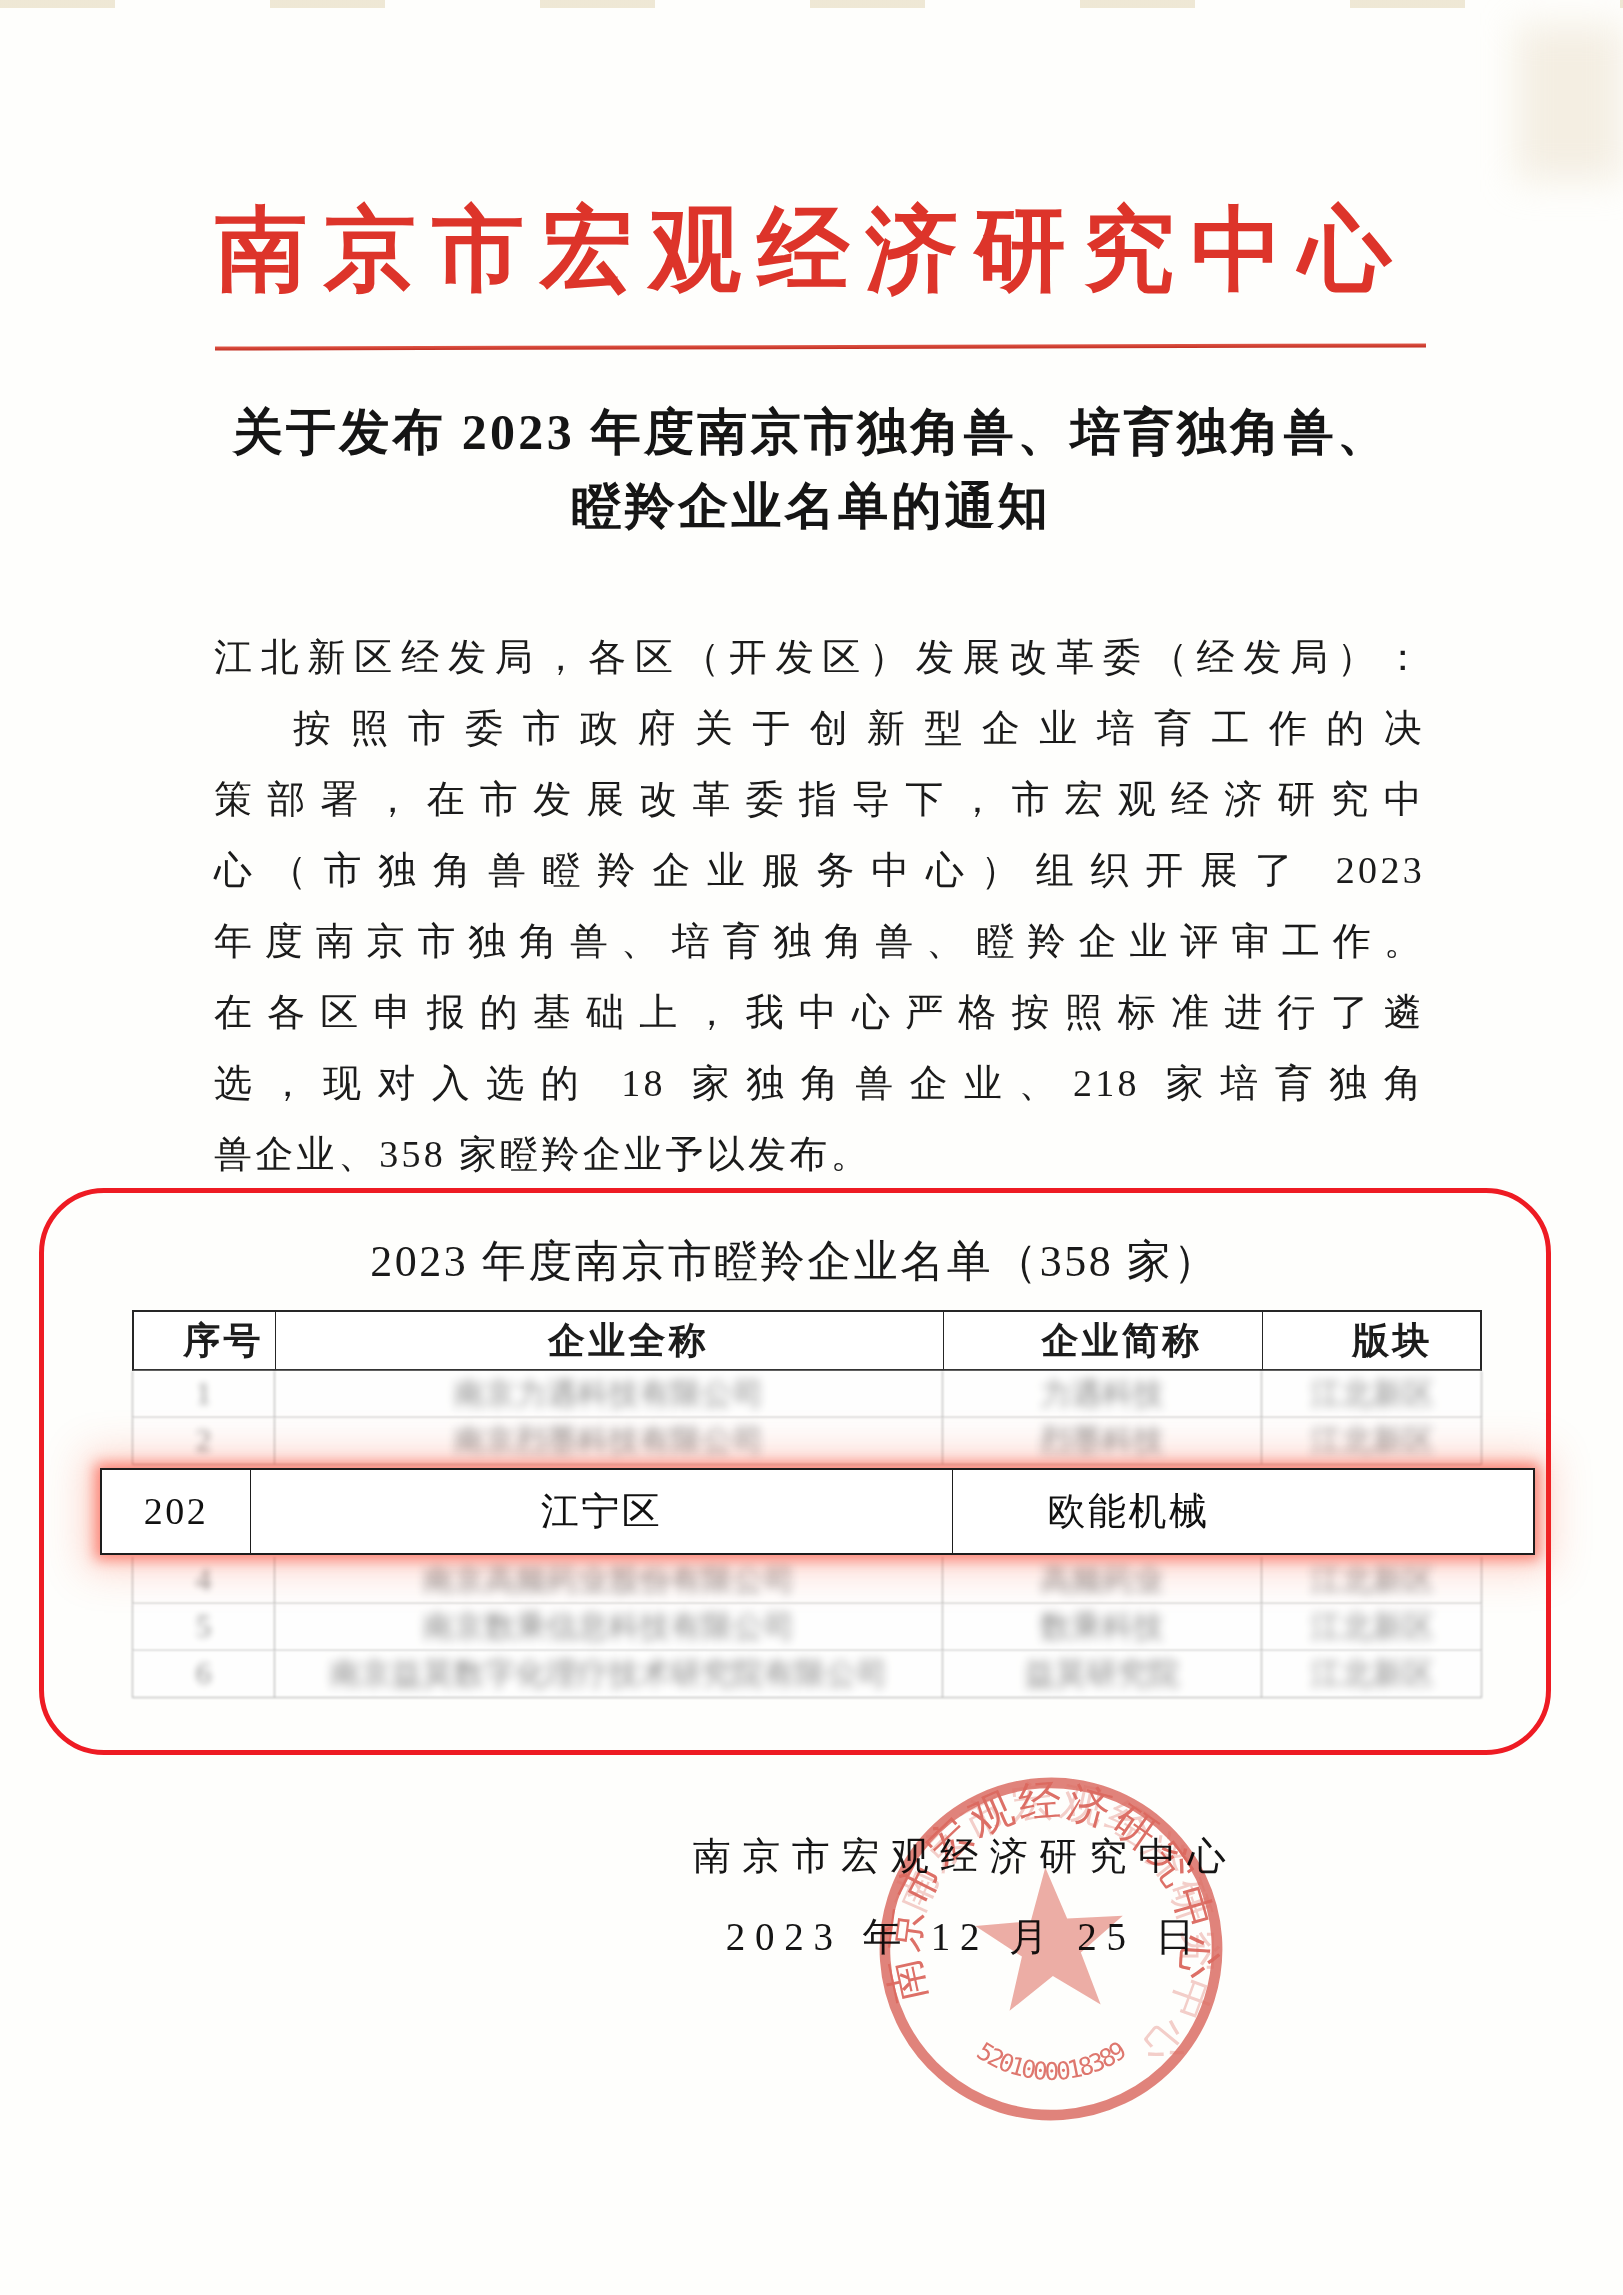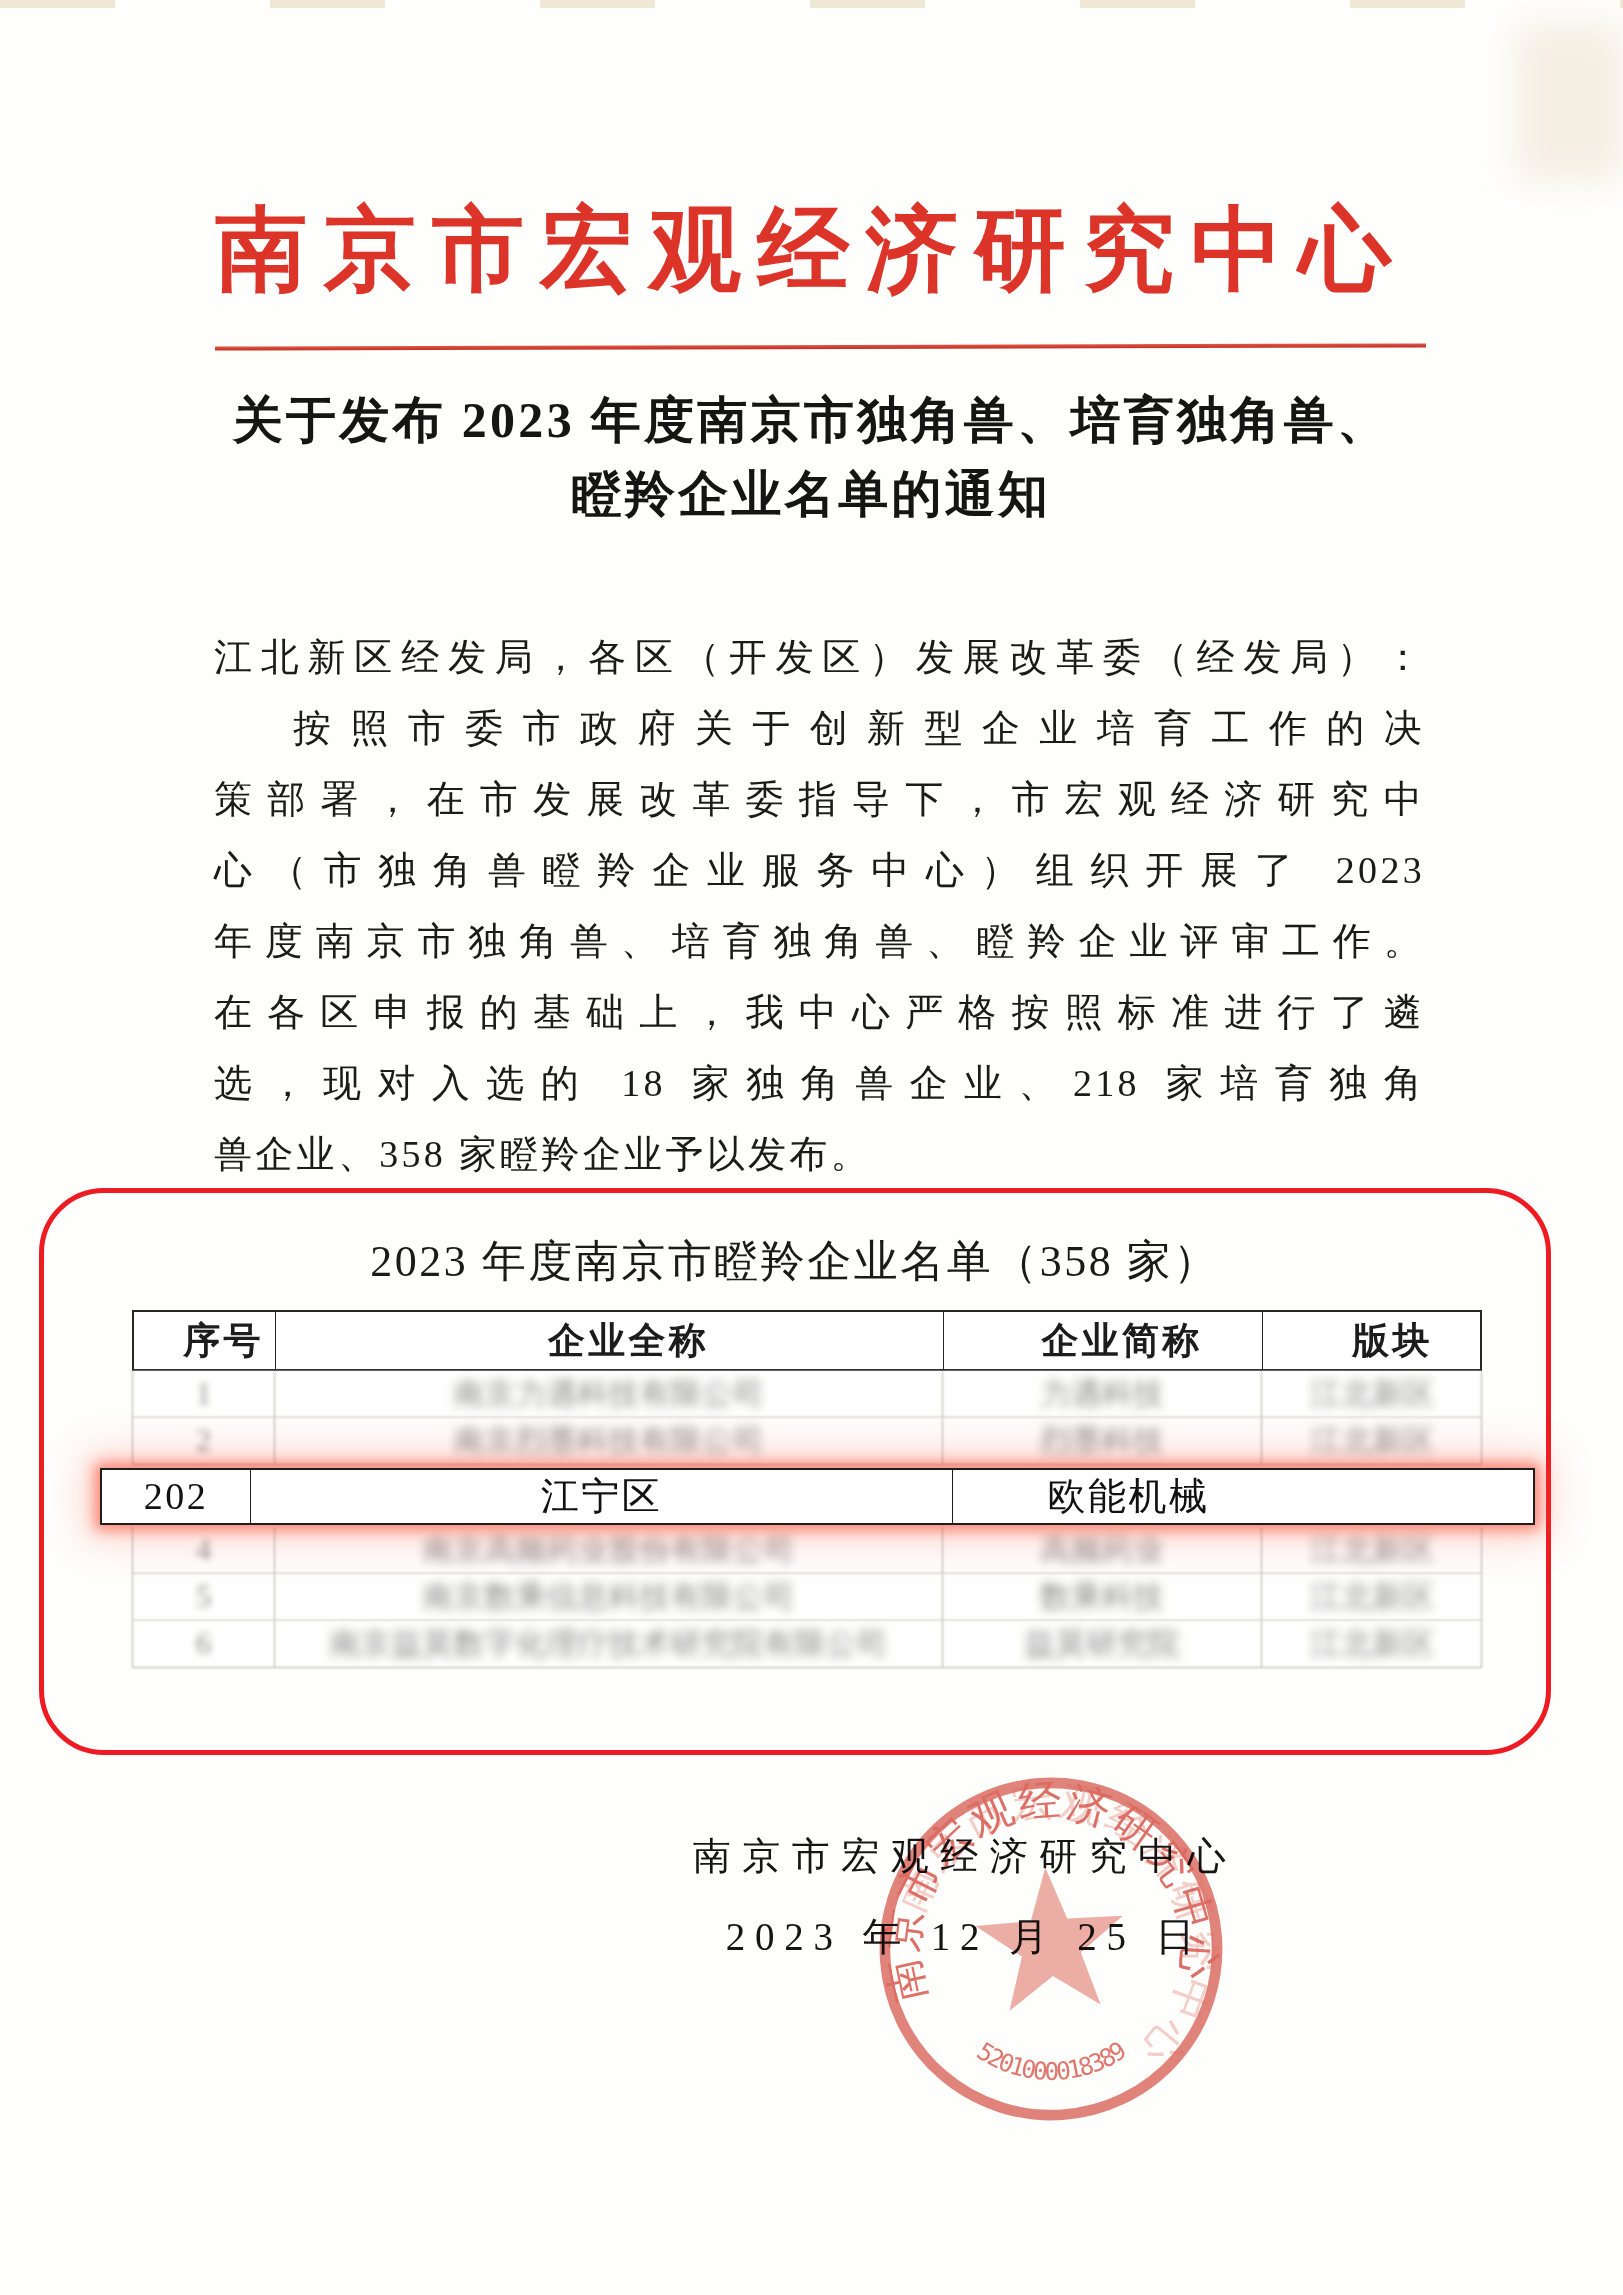--- a/index.html
+++ b/index.html
@@ -15,21 +15,21 @@
     background:rgba(232,220,196,.45);filter:blur(18px);}
 
   
   .letterhead{position:absolute;top:195px;left:0;width:100%;margin:0;
     text-align:center;font-size:92px;font-weight:bold;color:#dd342a;
     letter-spacing:16.4px;line-height:1.2;}
   .red-rule{position:absolute;top:345px;left:215px;width:1211px;height:4.1px;
     background:linear-gradient(#e05748,#c22f22);transform:rotate(-0.15deg);}
 
   
-  .notice-title{position:absolute;top:383px;left:0;width:100%;text-align:center;
+  .notice-title{position:absolute;top:395px;left:0;width:100%;text-align:center;
     font-size:50px;font-weight:bold;color:#151515;line-height:74px;letter-spacing:3.3px;}
 
   
   .body-text{position:absolute;top:622px;left:214px;width:1211px;
     font-size:38px;line-height:71px;color:#1b1b1b;}
   .jl{margin:0;text-align:justify;text-align-last:justify;letter-spacing:3.3px;}
   .jl.indent{text-indent:79px;}
   .jl.flush{text-align-last:left;}
 
   
@@ -47,21 +47,21 @@
   .tbl-header .cell:last-child{border-right:none;}
 
   
   .grow{height:47px;border:1.6px solid #9a9a9a;border-top:none;filter:blur(1.3px);opacity:.82;background:#fff;}
   .grow .cell{border-right:1.6px solid #9a9a9a;font-size:31px;}
   .grow .cell:last-child{border-right:none;}
   .g-txt{color:#6e6e6e;filter:blur(4.9px);white-space:nowrap;}
   .g-no{color:#777;filter:blur(3.3px);}
 
   
-  .hl-row{position:relative;z-index:3;margin-left:-32px;width:1435px;height:57px;margin-top:2.5px;margin-bottom:2.5px;
+  .hl-row{position:relative;z-index:3;margin-left:-32px;width:1435px;height:87px;margin-top:2.5px;margin-bottom:2.5px;
     grid-template-columns:149px 702px 351px 233px;
     background:#ffffff;border:2.5px solid #1d1d1d;font-size:38px;color:#111;
     box-shadow:0 0 13px 4.9px rgba(250,58,40,.55),0 0 38px 14.7px rgba(250,90,60,.25);}
   .hl-row .cell{border-right:1.6px solid #1d1d1d;letter-spacing:2.5px;}
   .hl-row .cell:last-child{border-right:none;}
 
   
   .signature{position:absolute;top:1831px;left:458px;width:1014px;text-align:center;color:#151515;}
   .sig-org{font-size:38px;letter-spacing:11.5px;}
   .sig-org2{font-size:36px;letter-spacing:5.7px;margin-top:14.7px;}

